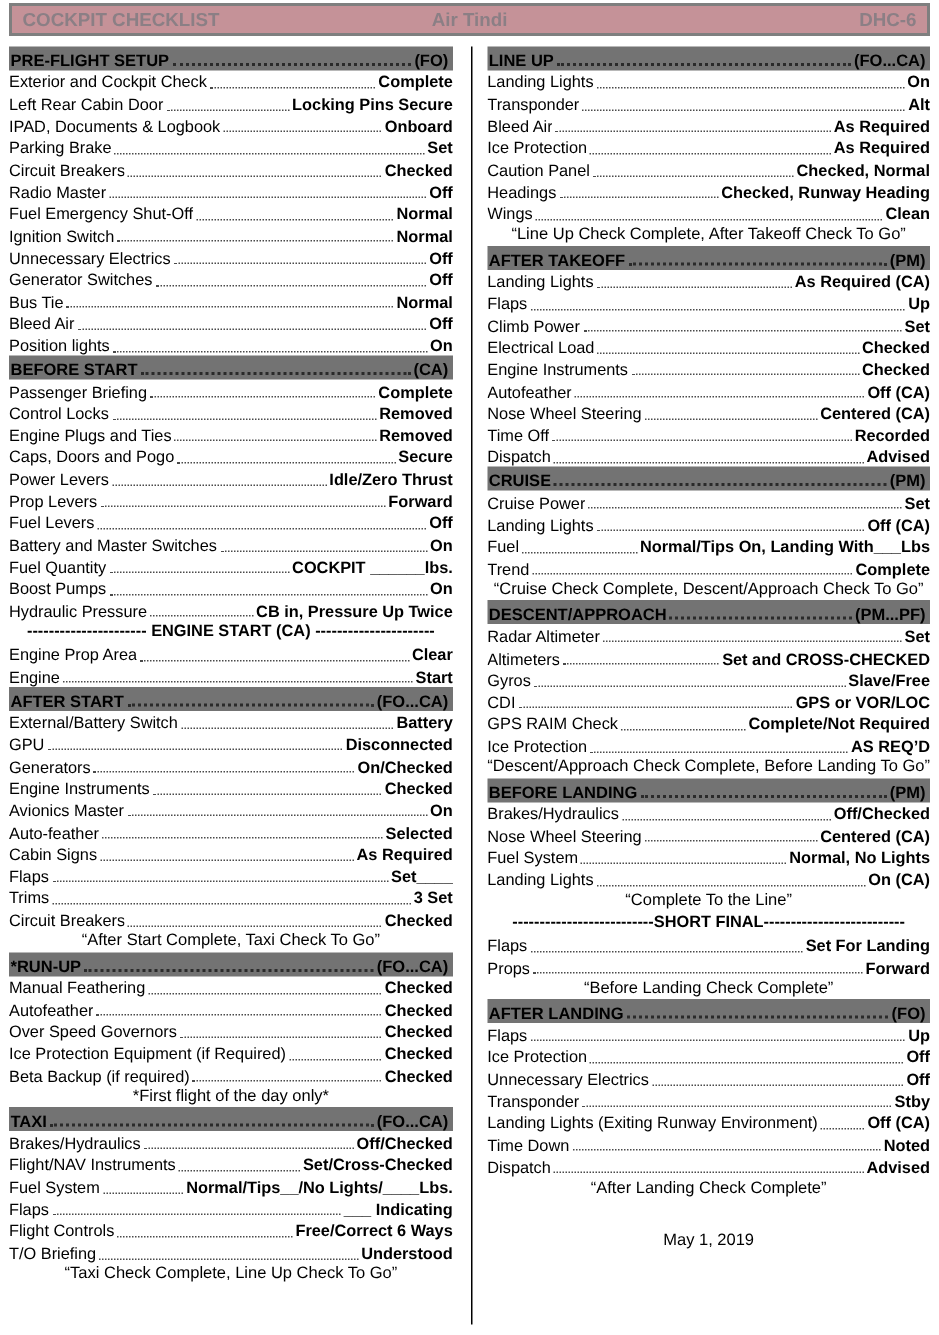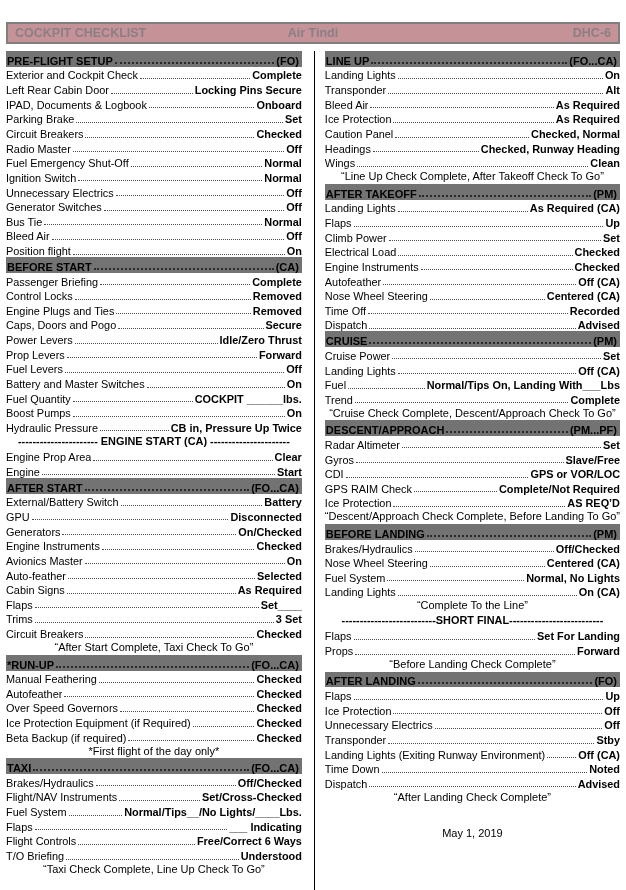--- a/index.html
+++ b/index.html
@@ -2,21 +2,21 @@
 <html><head>
 <meta charset="utf-8">
 <style>
   html,body { margin:0; padding:0; background:#ffffff; }
   body {
     width:626px; height:890px;
     font-family:"Liberation Sans","DejaVu Sans",sans-serif;
     color:#000;
     overflow:hidden;
   }
-  .page { box-sizing:border-box; width:626px; height:754px; padding:22px 6px 0 6px; }
+  .page { box-sizing:border-box; width:626px; height:754px; padding:2px 6px 0 6px; }
 
   
   .titlebar {
     box-sizing:border-box; height:22px;
     background:#c59298; border:2px solid #7f7f7f;
     display:flex; align-items:center;
     font-weight:700; font-size:12.5px; color:#8b7f85;
     padding:0 7px;
   }
   .titlebar .t-left  { flex:1; text-align:left;  }
@@ -126,21 +126,21 @@
     <span class="lbl">Bus Tie</span>
     <span class="leader"></span>
     <span class="val">Normal</span>
   </div>
         <div class="row">
     <span class="lbl">Bleed Air</span>
     <span class="leader"></span>
     <span class="val">Off</span>
   </div>
         <div class="row">
-    <span class="lbl">Position flight</span>
+    <span class="lbl">Position lights</span>
     <span class="leader"></span>
     <span class="val">On</span>
   </div>
         <div class="row sec">
     <span class="lbl">BEFORE START</span>
     <span class="leader"></span>
     <span class="val">(CA)</span>
   </div>
         <div class="row">
     <span class="lbl">Passenger Briefing</span>
@@ -454,20 +454,25 @@
     <span class="lbl">DESCENT/APPROACH</span>
     <span class="leader"></span>
     <span class="val">(PM...PF)</span>
   </div>
         <div class="row">
     <span class="lbl">Radar Altimeter</span>
     <span class="leader"></span>
     <span class="val">Set</span>
   </div>
         <div class="row">
+    <span class="lbl">Altimeters</span>
+    <span class="leader"></span>
+    <span class="val">Set and CROSS-CHECKED</span>
+  </div>
+        <div class="row">
     <span class="lbl">Gyros</span>
     <span class="leader"></span>
     <span class="val">Slave/Free</span>
   </div>
         <div class="row">
     <span class="lbl">CDI</span>
     <span class="leader"></span>
     <span class="val">GPS or VOR/LOC</span>
   </div>
         <div class="row">

